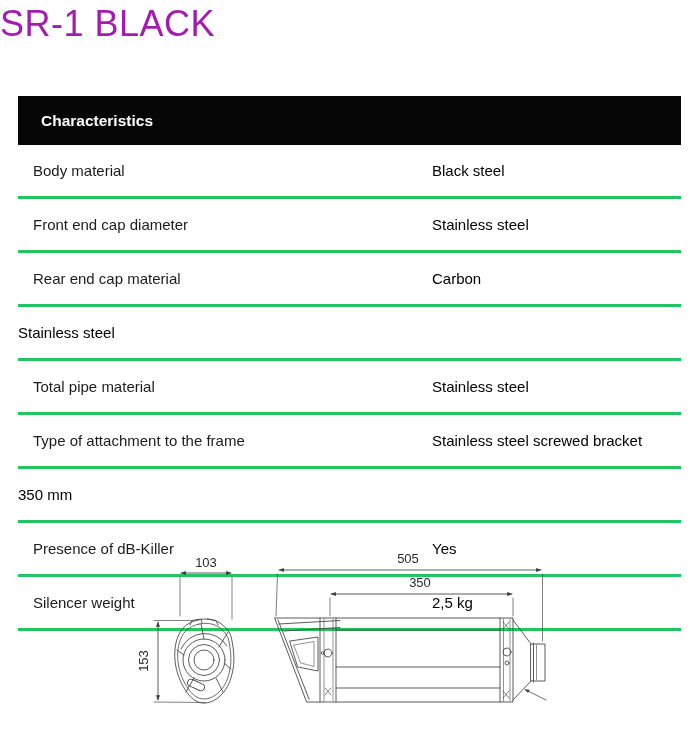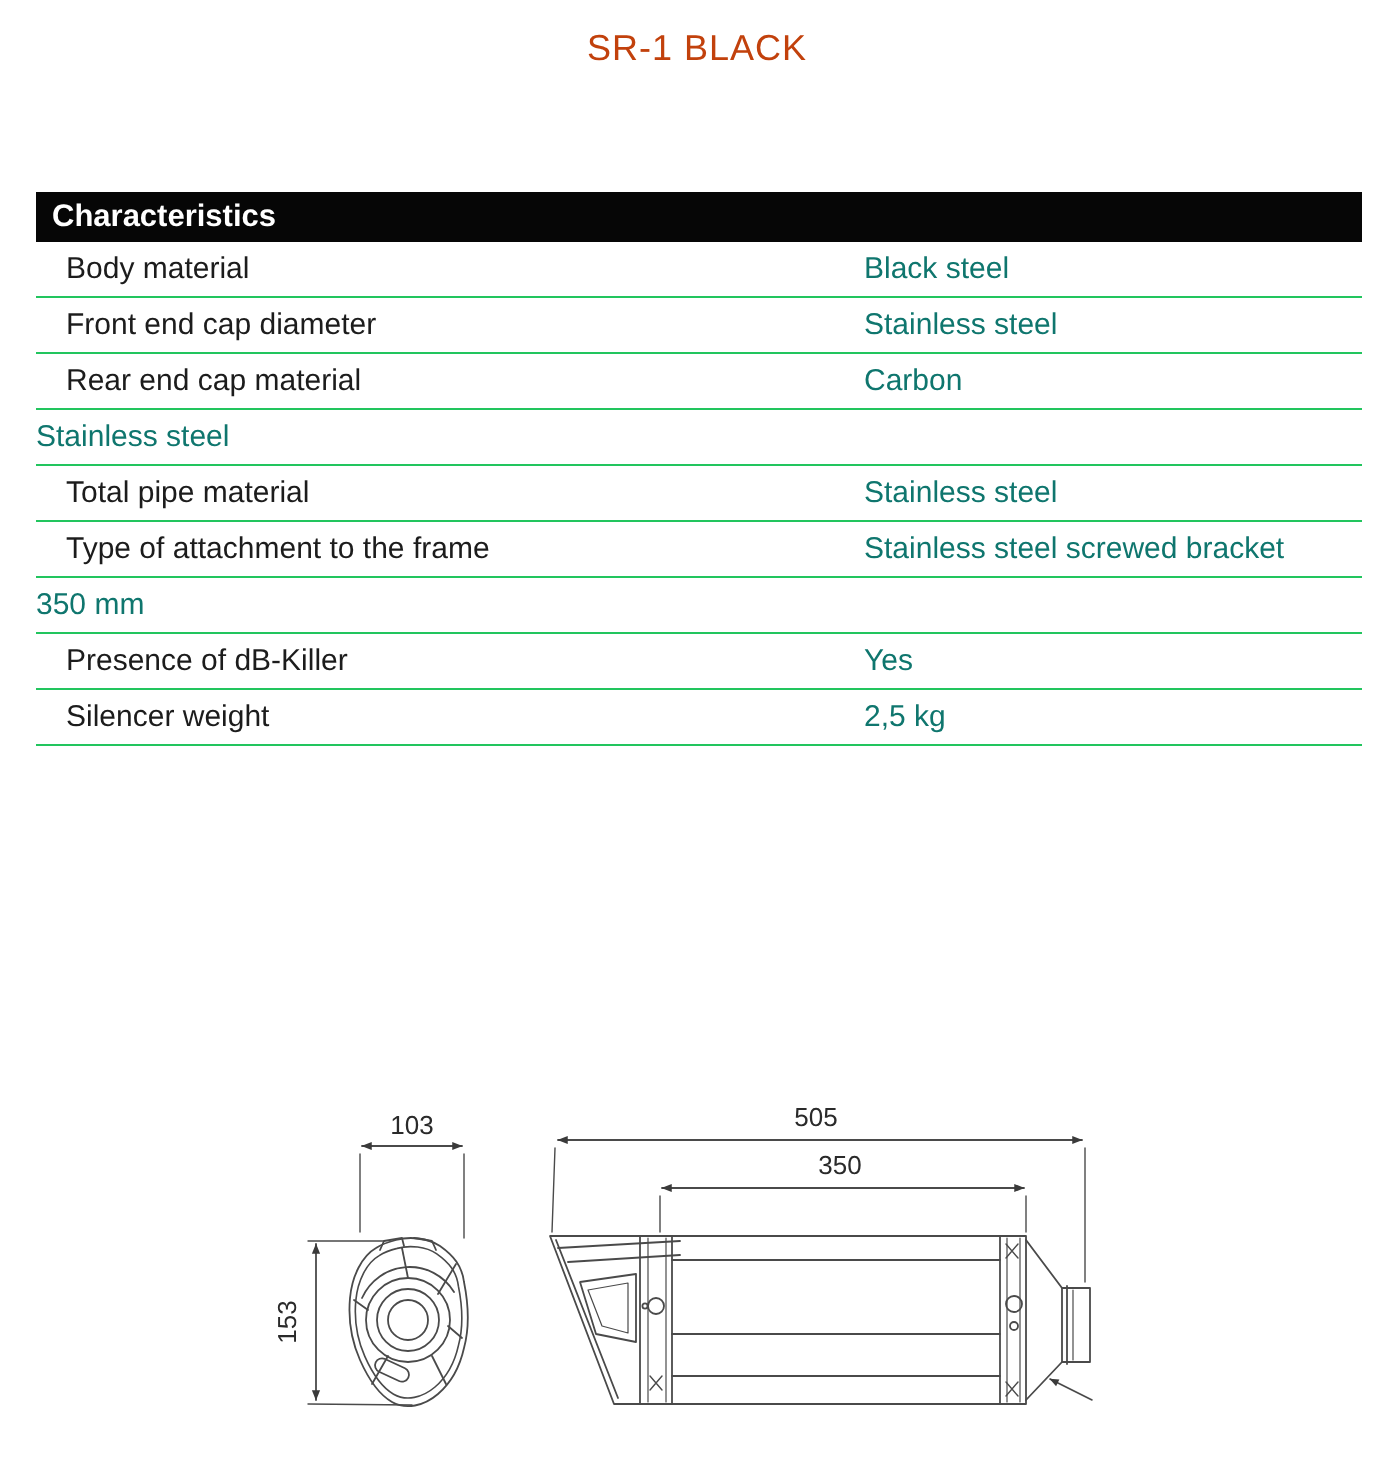--- a/index.html
+++ b/index.html
@@ -6,46 +6,45 @@
   .page{
     position:relative;
     width:697px;height:739px;
     background:#ffffff;
     font-family:"Liberation Sans", sans-serif;
     color:#1f1f1f;
     overflow:hidden;
   }
   .title{
     position:absolute;top:7px;left:0;width:100%;
-    text-align:center;
-    font-size:18px;line-height:34px;
-    font-weight:400;color:#c2410c;
+    font-size:36px;line-height:34px;
+    font-weight:400;color:#a21caf;
     letter-spacing:0.5px;
   }
   .spec-table{
     position:absolute;top:96px;left:18px;width:663px;
   }
   .spec-header{
-    height:25px;background:#060606;color:#ffffff;
+    height:49px;background:#060606;color:#ffffff;
     display:flex;align-items:center;
-    padding-left:8px;box-sizing:border-box;
+    padding-left:23px;box-sizing:border-box;
     font-size:15.5px;font-weight:700;
   }
   .spec-row{
-    height:28px;display:flex;align-items:center;
-    border-bottom:1px solid #22c55e;
+    height:54px;display:flex;align-items:center;
+    border-bottom:3px solid #22c55e;
     box-sizing:border-box;
     font-size:15px;
   }
   .cell{white-space:nowrap;overflow:hidden;}
   .cell.label{
     width:414px;padding-left:15px;box-sizing:border-box;
     color:#1c1c1c;flex:0 0 auto;
   }
-  .cell.value{color:#0f766e;}
+  .cell.value{color:#000000;}
   svg.drawing{position:absolute;top:540px;left:0;}
   svg.drawing text{
     font-family:"Liberation Sans", sans-serif;
     font-size:13px;fill:#2a2a2a;
   }
 </style>
 </head>
 <body>
 
 <div class="page">

